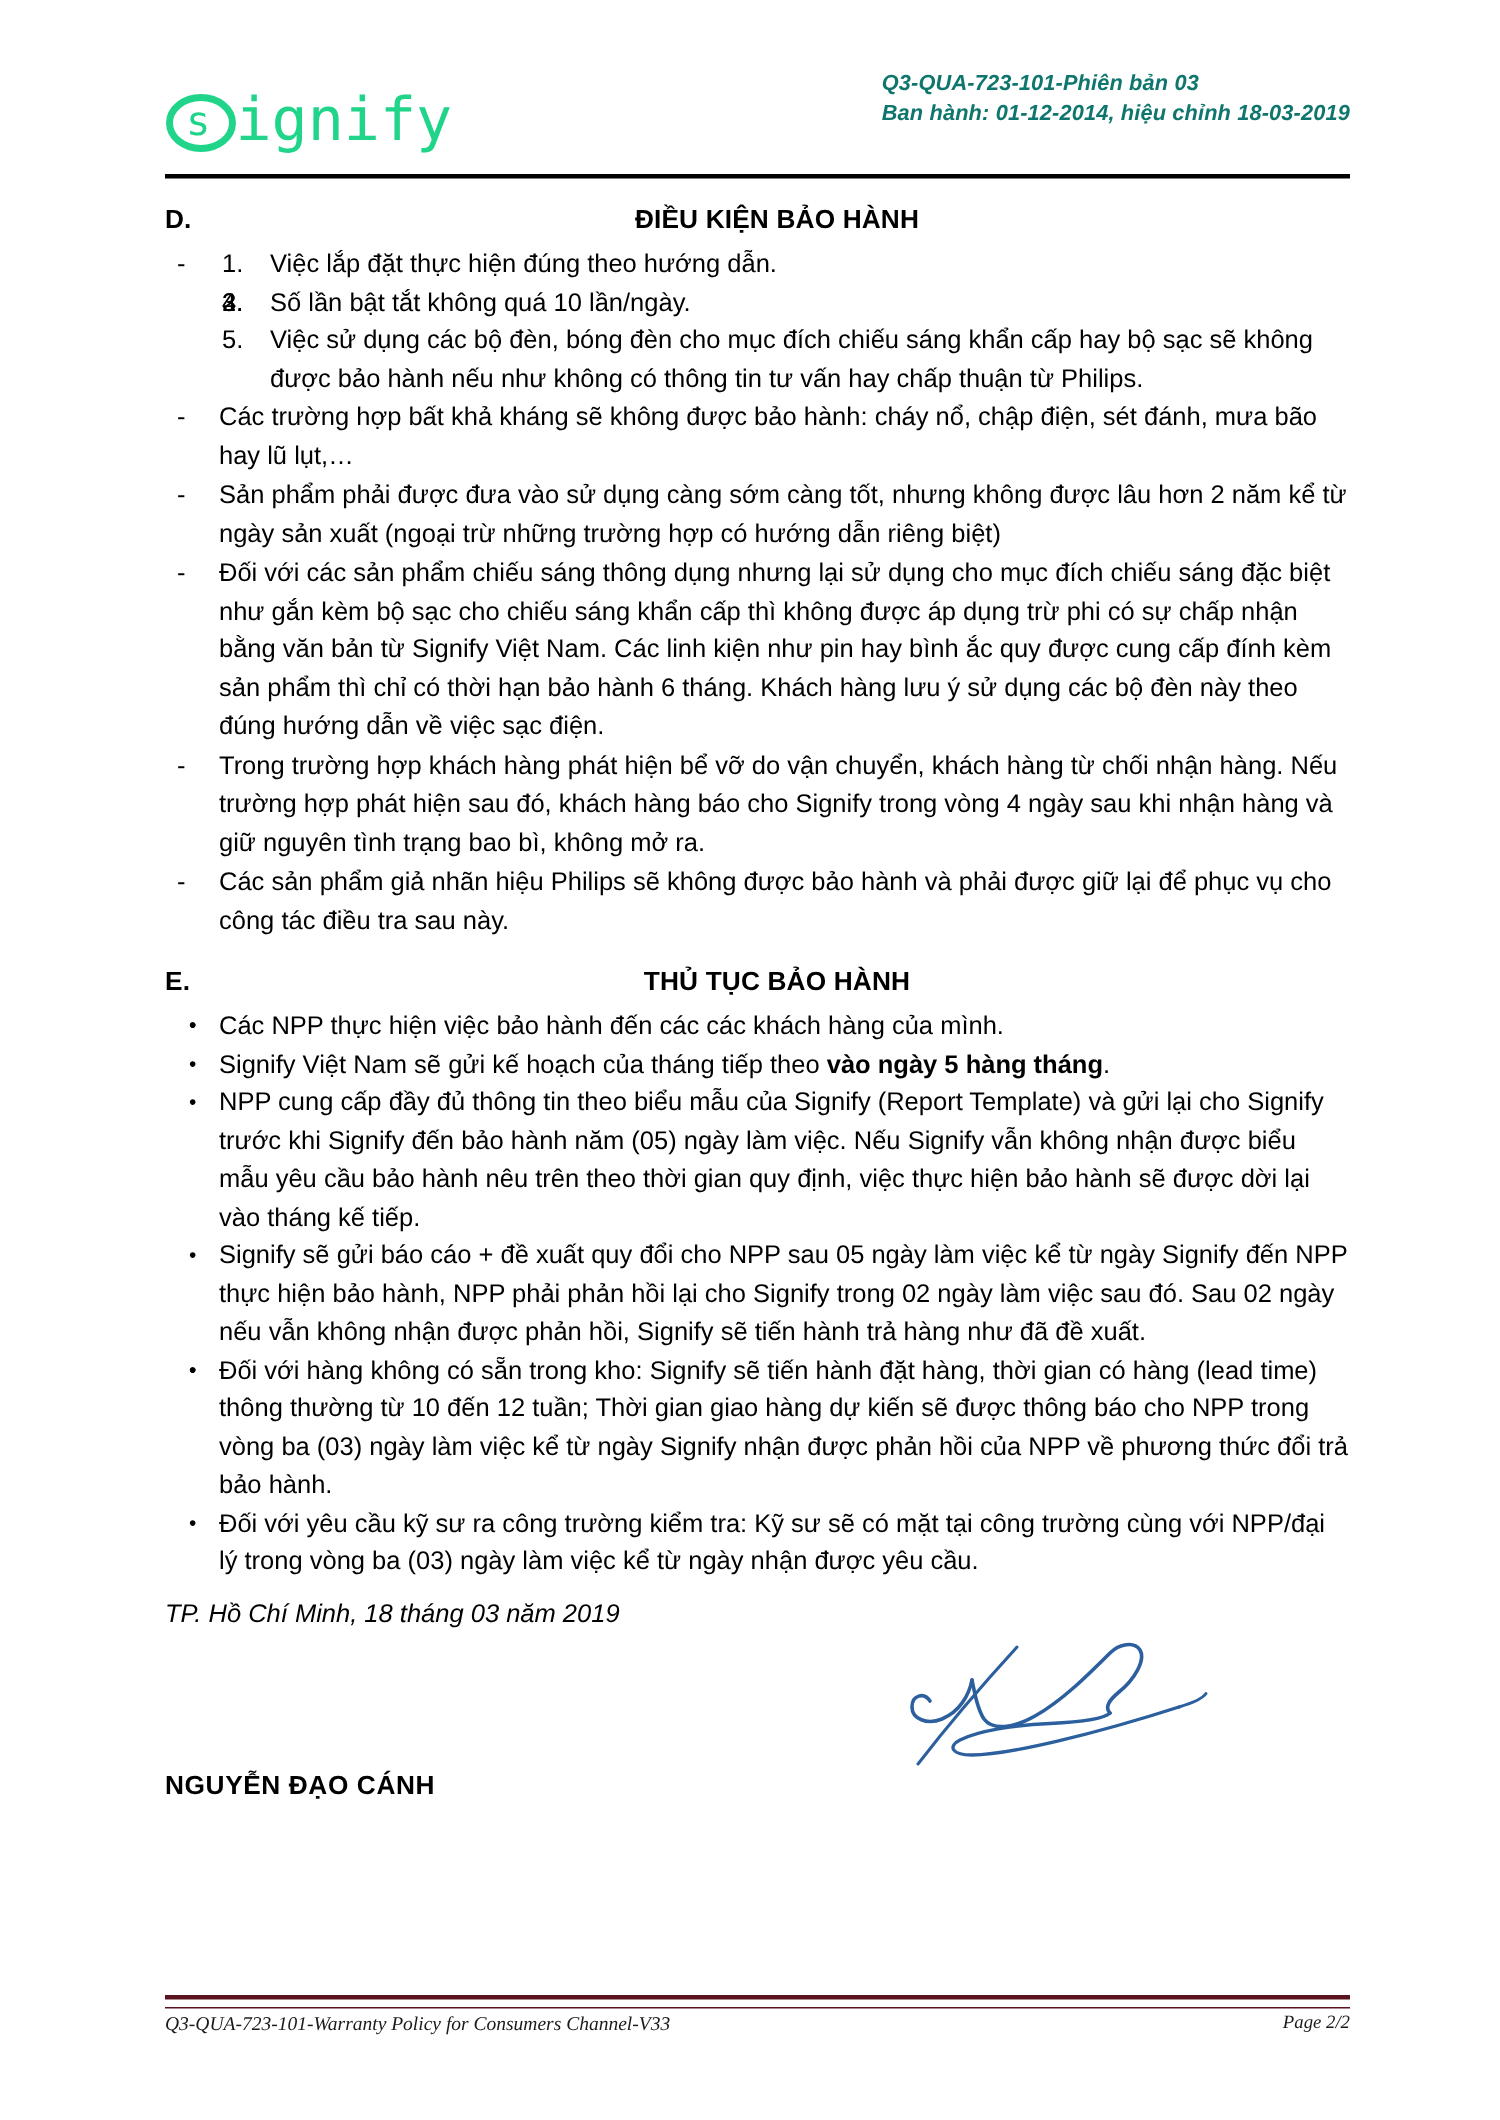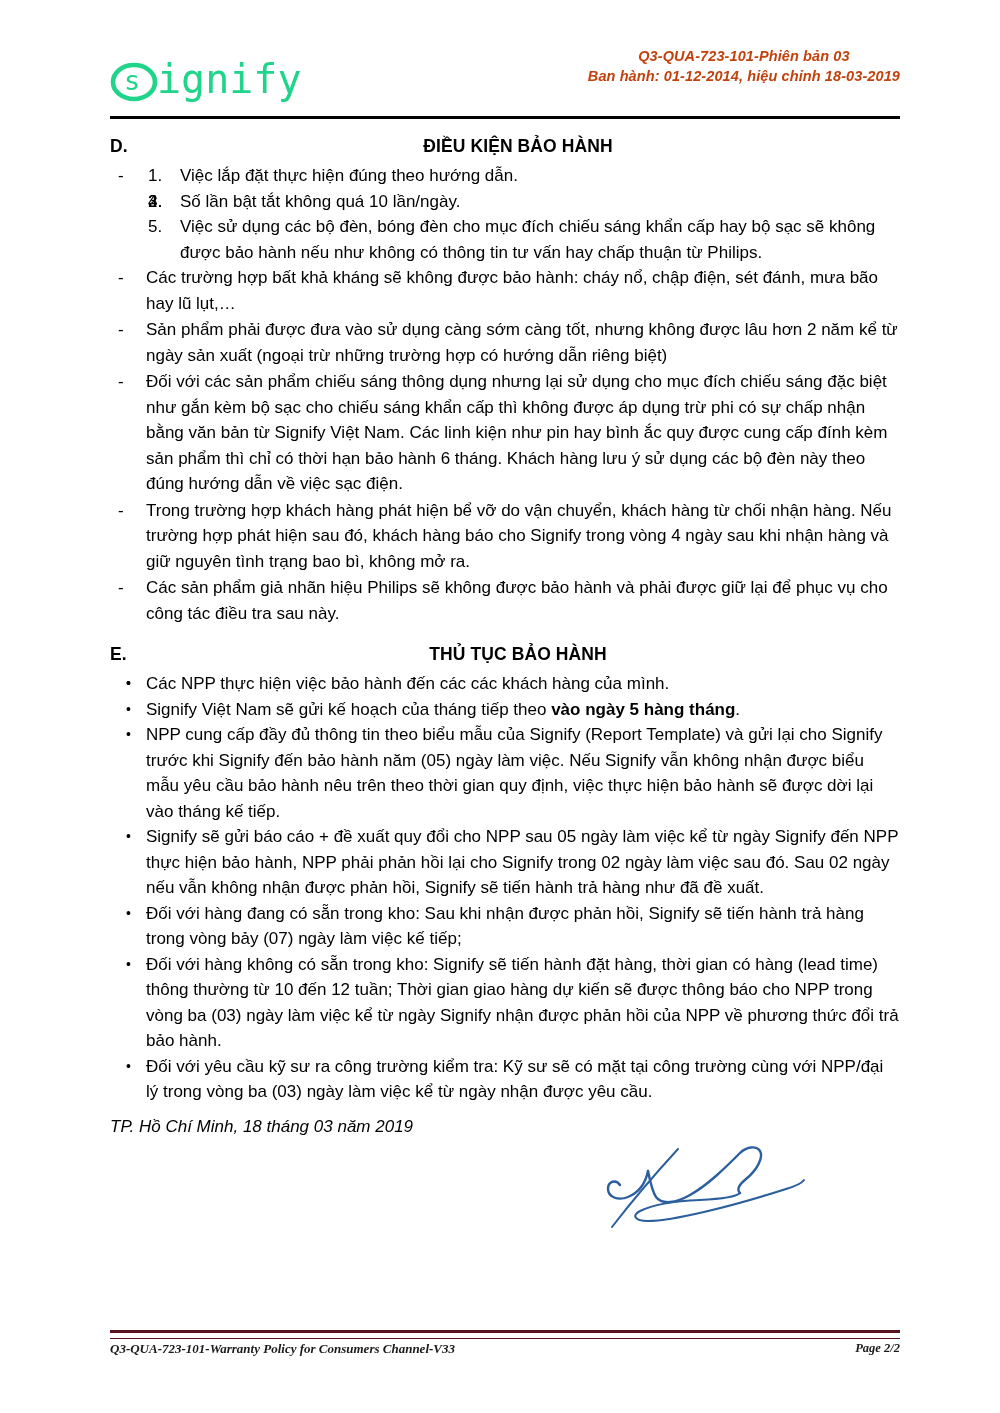--- a/index.html
+++ b/index.html
@@ -28,27 +28,27 @@
     align-items: flex-start;
     justify-content: space-between;
   }
   .logo-wrap {
     display: flex;
     align-items: center;
     padding-top: 10px;
   }
   .logo-svg { display: block; }
   .header-meta {
-    text-align: center;
+    text-align: left;
     font-family: "Liberation Sans", sans-serif;
     font-style: italic;
     font-weight: bold;
     font-size: 14.5px;
     line-height: 20px;
-    color: #c2410c;
+    color: #0f766e;
     letter-spacing: 0.1px;
     padding-top: 2px;
     margin-left: 12px;
   }
   .header-rule {
     position: absolute;
     left: 110px;
     top: 116px;
     width: 790px;
     height: 0;
@@ -172,21 +172,20 @@
     position: absolute;
     left: 110px;
     top: 1341px;
     width: 790px;
     display: flex;
     justify-content: space-between;
     font-style: italic;
     font-size: 13px;
     color: #1a1a1a;
     font-family: "Liberation Serif", serif;
-    font-weight: bold;
   }
   .footer-right { font-size: 12.5px; }
 </style>
 </head>
 <body>
 
 <div class="page">
 
   <div class="header">
     <div class="logo-wrap">
@@ -282,21 +281,20 @@
       <li class="bul-item">
         <span class="mk">•</span>
         <span>NPP cung cấp đầy đủ thông tin theo biểu mẫu của Signify (Report Template) và gửi lại cho Signify trước khi Signify đến bảo hành năm (05) ngày làm việc. Nếu Signify vẫn không nhận được biểu mẫu yêu cầu bảo hành nêu trên theo thời gian quy định, việc thực hiện bảo hành sẽ được dời lại vào tháng kế tiếp.</span>
       </li>
       <li class="bul-item">
         <span class="mk">•</span>
         <span>Signify sẽ gửi báo cáo + đề xuất quy đổi cho NPP sau 05 ngày làm việc kể từ ngày Signify đến NPP thực hiện bảo hành, NPP phải phản hồi lại cho Signify trong 02 ngày làm việc sau đó. Sau 02 ngày nếu vẫn không nhận được phản hồi, Signify sẽ tiến hành trả hàng như đã đề xuất.</span>
       </li>
       <li class="bul-item">
         <span class="mk">•</span>
-        <span>Đối với hàng đang có sẵn trong kho: Sau khi nhận được phản hồi, Signify sẽ tiến hành trả hàng trong vòng bảy (07) ngày làm việc kế tiếp;</span>
       </li>
       <li class="bul-item">
         <span class="mk">•</span>
         <span>Đối với hàng không có sẵn trong kho: Signify sẽ tiến hành đặt hàng, thời gian có hàng (lead time) thông thường từ 10 đến 12 tuần; Thời gian giao hàng dự kiến sẽ được thông báo cho NPP trong vòng ba (03) ngày làm việc kể từ ngày Signify nhận được phản hồi của NPP về phương thức đổi trả bảo hành.</span>
       </li>
       <li class="bul-item">
         <span class="mk">•</span>
         <span>Đối với yêu cầu kỹ sư ra công trường kiểm tra: Kỹ sư sẽ có mặt tại công trường cùng với NPP/đại lý trong vòng ba (03) ngày làm việc kể từ ngày nhận được yêu cầu.</span>
       </li>
     </ul>
@@ -307,20 +305,21 @@
         <svg class="sign-svg" width="230" height="86" viewBox="0 0 230 86">
           <g fill="none" stroke="#2c5f9e" stroke-linecap="round" stroke-linejoin="round">
             <path d="M22 82 C42 56, 66 28, 88 4" stroke-width="2"></path>
             <path d="M30 40 C26 34, 18 36, 18 44 C18 52, 28 56, 38 52 C50 47, 56 36, 58 26" stroke-width="2.4"></path>
             <path d="M58 26 C60 36, 62 46, 66 52 C72 60, 86 58, 100 50 C118 40, 136 22, 150 8 C156 2, 166 0, 170 6 C174 13, 166 26, 156 34 C150 39, 146 44, 150 48" stroke-width="2.4"></path>
             <path d="M150 48 C146 52, 130 54, 110 55 C86 56, 62 60, 50 66 C42 70, 44 76, 58 76 C82 76, 140 62, 196 44" stroke-width="2.2"></path>
             <path d="M196 44 C206 41, 212 38, 214 35" stroke-width="2"></path>
           </g>
         </svg>
       </div>
+      <div class="sign-name">NGUYỄN ĐẠO CÁNH</div>
     </div>
 
   </div>
 
   <div class="footer-rule"></div>
   <div class="footer">
     <div class="footer-left">Q3-QUA-723-101-Warranty Policy for Consumers Channel-V33</div>
     <div class="footer-right">Page 2/2</div>
   </div>
 

